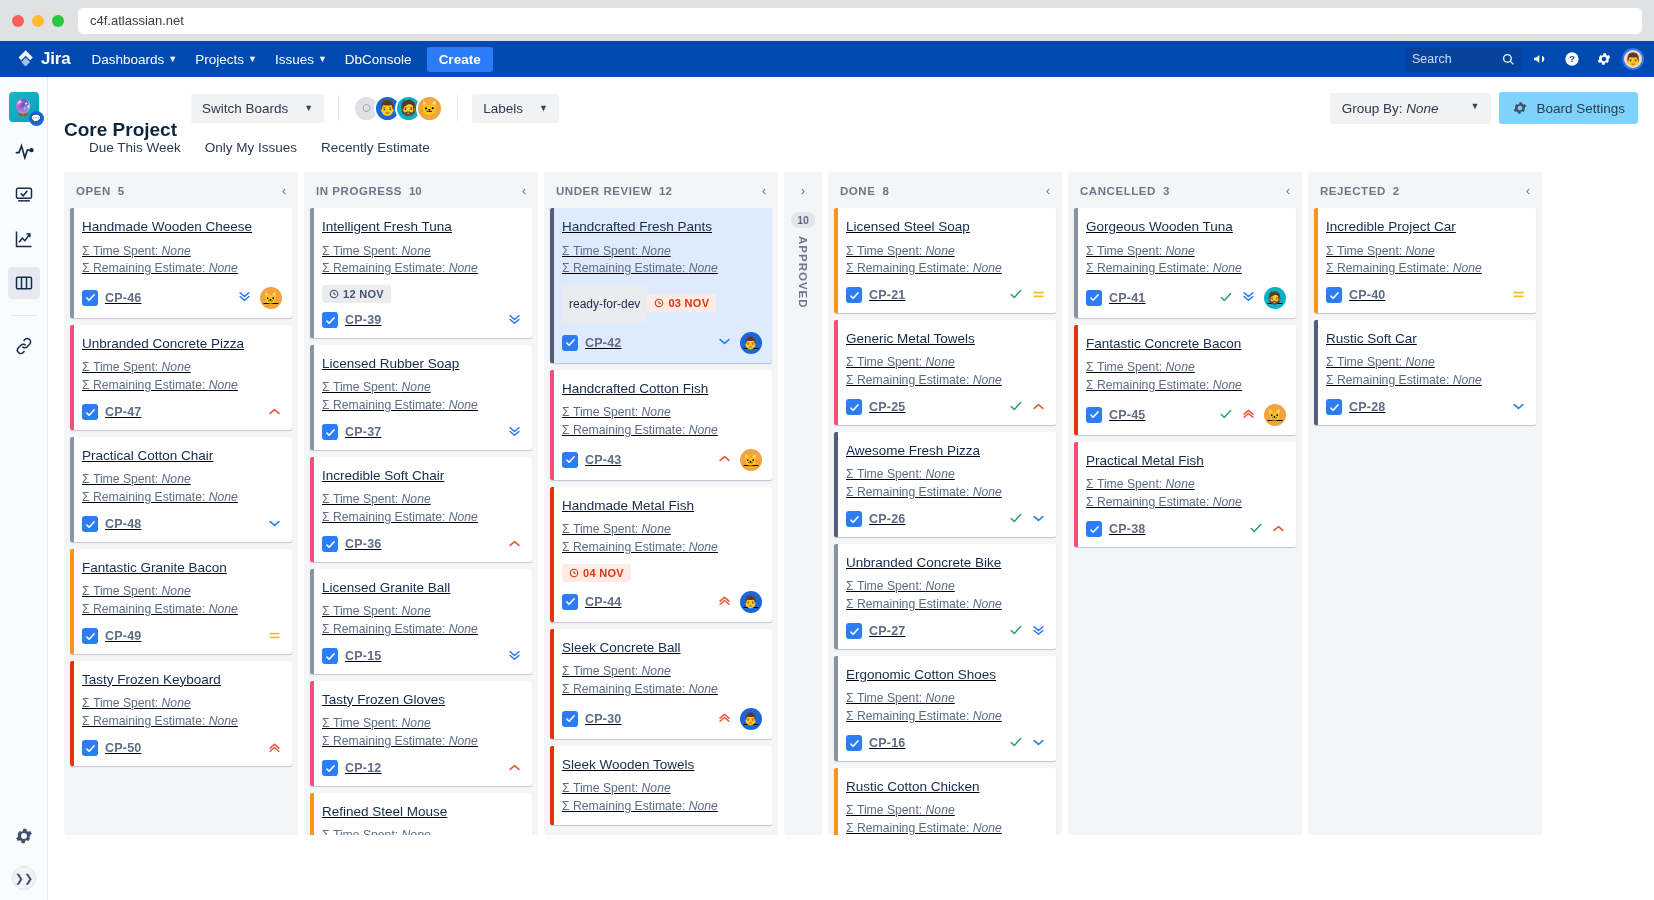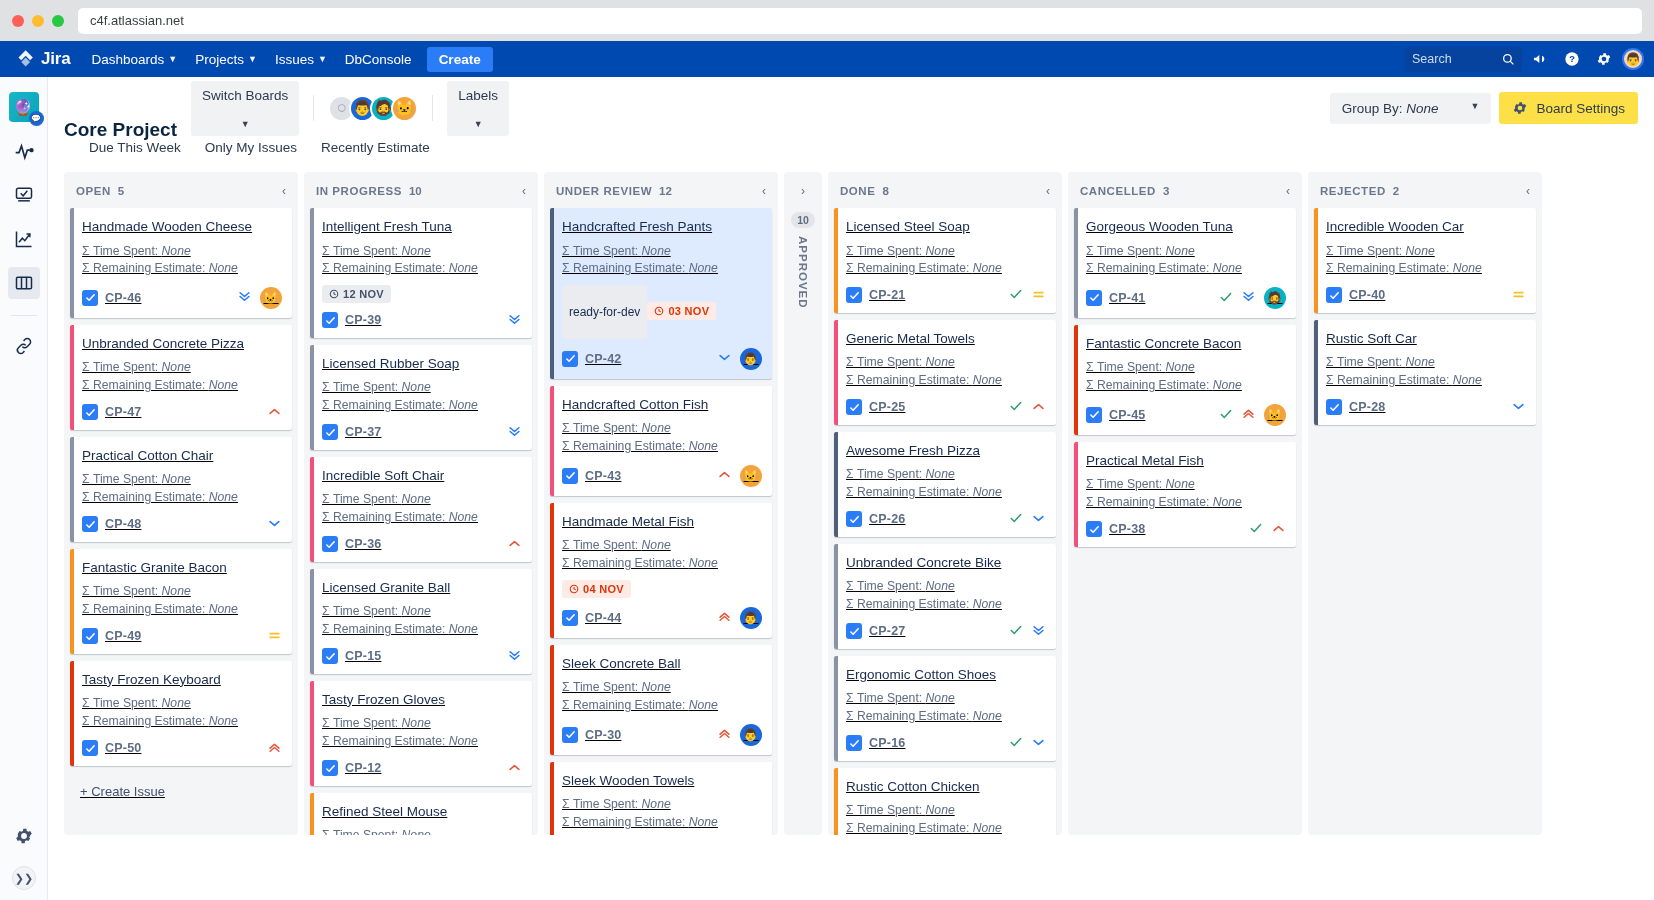--- a/index.html
+++ b/index.html
@@ -44,31 +44,31 @@
   .sb-expand { width:24px; height:24px; border-radius:50%; background:#f1f3f6; border:1px solid #dfe3e8;
                display:flex; align-items:center; justify-content:center; color:#42526e; font-size:11px; cursor:pointer;}
 
   .content { flex:1; display:flex; flex-direction:column; overflow:hidden; }
 
   
   .bhead { padding:14px 16px 0 16px; }
   .brow { display:flex; align-items:center; height:34px; }
   .ptitle { font-size:19px; font-weight:700; color:#0a2540; margin-right:14px;margin-top:44px; }
   .pill { background:#f1f2f4; border-radius:3px; font-size:13.5px; color:#2b3a4e; padding:7px 11px;
-          display:flex; align-items:center; gap:16px; cursor:pointer;flex-direction:column; }
+          display:flex; align-items:center; gap:16px; cursor:pointer; }
   .vsep { width:1px; height:26px; background:#e4e7ec; margin:0 14px; }
   .avgroup { display:flex; }
   .av { width:27px; height:27px; border-radius:50%; margin-left:-6px; display:flex; align-items:center;
         justify-content:center; font-size:15px; border:2px solid #fff; overflow:hidden;}
   .av:first-child{margin-left:0;}
   .bhead-right { margin-left:auto; display:flex; align-items:center; gap:8px; }
   .gb { background:#f1f2f4; border-radius:3px; font-size:13.5px; color:#2b3a4e; padding:8px 12px;
         display:flex; align-items:flex-start; gap:32px; cursor:pointer;}
   .gb i { font-style:italic; }
-  .bset { background:#fde047; border-radius:3px; font-size:13.5px; color:#2b3a4e; padding:8px 13px;
+  .bset { background:#7dd3fc; border-radius:3px; font-size:13.5px; color:#2b3a4e; padding:8px 13px;
           display:flex; align-items:center; gap:8px; cursor:pointer;}
   .quickf { display:flex; gap:6px; padding:10px 16px 12px 16px; }
   .qf { font-size:13.5px; color:#2b3a4e; padding:5px 9px; border-radius:3px; cursor:pointer; }
 
   
   .cols { flex:1; display:flex; gap:6px; padding:0 0 0 16px; overflow:hidden; }
   .col { width:234px; flex:0 0 234px; background:#f4f5f7; border-radius:4px; display:flex; flex-direction:column;
          max-height:663px; }
   .col-head { display:flex; align-items:center; padding:12px 12px 10px 12px; }
   .col-title { font-size:11.5px; font-weight:700; letter-spacing:.55px; color:#6b778c; text-transform:uppercase; }
@@ -87,21 +87,21 @@
 
   
   .card { background:#fff; border-radius:2px; margin-bottom:7px; padding:10px 10px 9px 12px;
           box-shadow:0 1px 1px rgba(9,30,66,.22); position:relative; cursor:pointer; }
   .card.sel { background:#deebff; }
   .card .stripe { position:absolute; left:0; top:0; bottom:0; width:4px; border-radius:2px 0 0 2px; }
   .c-title { font-size:13.5px; color:#172b4d; line-height:1.3; margin-bottom:7px; }
   .c-meta { font-size:12.2px; color:#5e6c84; line-height:1.45; }
   .c-meta i { font-style:italic; }
   .c-label { display:inline-block; background:#ebecf0; border-radius:3px; font-size:12px; color:#172b4d;
-             padding:20px 7px; margin-top:7px; }
+             padding:12px 7px; margin-top:7px; }
   .c-due { display:inline-flex; align-items:center; gap:4px; border-radius:3px; font-size:11px; font-weight:700;
            padding:3px 7px; margin-top:7px; letter-spacing:.3px;}
   .c-due.red { background:#ffebe6; color:#de350b; }
   .c-due.grey { background:#ebecf0; color:#42526e; }
   .c-foot { display:flex; align-items:center; margin-top:9px; }
   .cbox { width:16px; height:16px; border-radius:3px; background:#2a7cf7; display:flex; align-items:center;
           justify-content:center; margin-right:7px; }
   .cbox svg { display:block; }
   .c-key { font-size:12.5px; color:#5e6c84; font-weight:600; letter-spacing:.2px; }
   .c-right { margin-left:auto; display:flex; align-items:center; gap:8px; }
@@ -388,21 +388,20 @@
                 </span>
          <span class="c-key">CP-50</span>
          <span class="c-right">
                   <span class="pri"><svg width="15" height="15" viewBox="0 0 24 24" fill="none" stroke="#e35b3f" stroke-width="2.6" stroke-linecap="round" stroke-linejoin="round">
                       <polyline points="5,13 12,7 19,13"></polyline>
                       <polyline points="5,18 12,12 19,18"></polyline>
                     </svg></span>
                 </span>
        </div>
   </div>
-      <div class="addissue">+ Create Issue</div>
     </div>
   </div>
         <div class="col">
     <div class="col-head">
       <span class="col-title">IN PROGRESS</span>
       <span class="col-count">10</span>
       <span class="col-chev">‹</span>
     </div>
     <div class="col-body">
       <div class="card">
@@ -845,21 +844,21 @@
   </div>
         <div class="col">
     <div class="col-head">
       <span class="col-title">REJECTED</span>
       <span class="col-count">2</span>
       <span class="col-chev">‹</span>
     </div>
     <div class="col-body">
       <div class="card">
     <span class="stripe" style="background:#f7931e"></span>
-    <div class="c-title">Incredible Wooden Car</div>
+    <div class="c-title">Incredible Project Car</div>
     <div class="c-meta">Σ Time Spent: <i>None</i></div>
     <div class="c-meta">Σ Remaining Estimate: <i>None</i></div>
     <div class="c-foot">
          <span class="cbox">
                   <svg width="11" height="11" viewBox="0 0 24 24" fill="none" stroke="#fff" stroke-width="3.4" stroke-linecap="round" stroke-linejoin="round">
                     <polyline points="4,13 9,18 20,6"></polyline>
                   </svg>
                 </span>
          <span class="c-key">CP-40</span>
          <span class="c-right">

